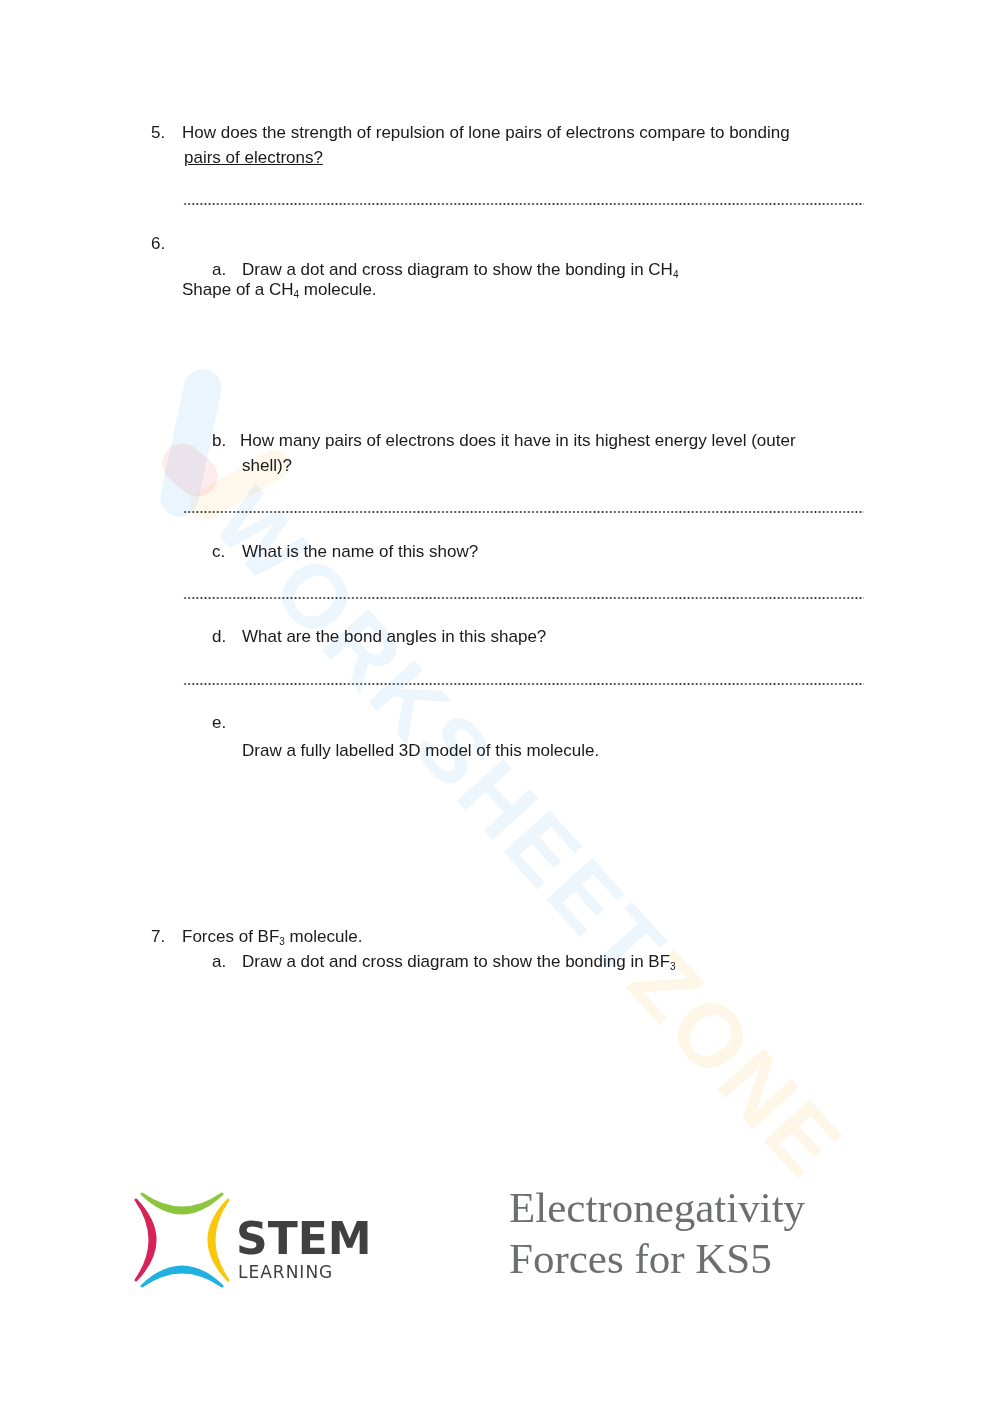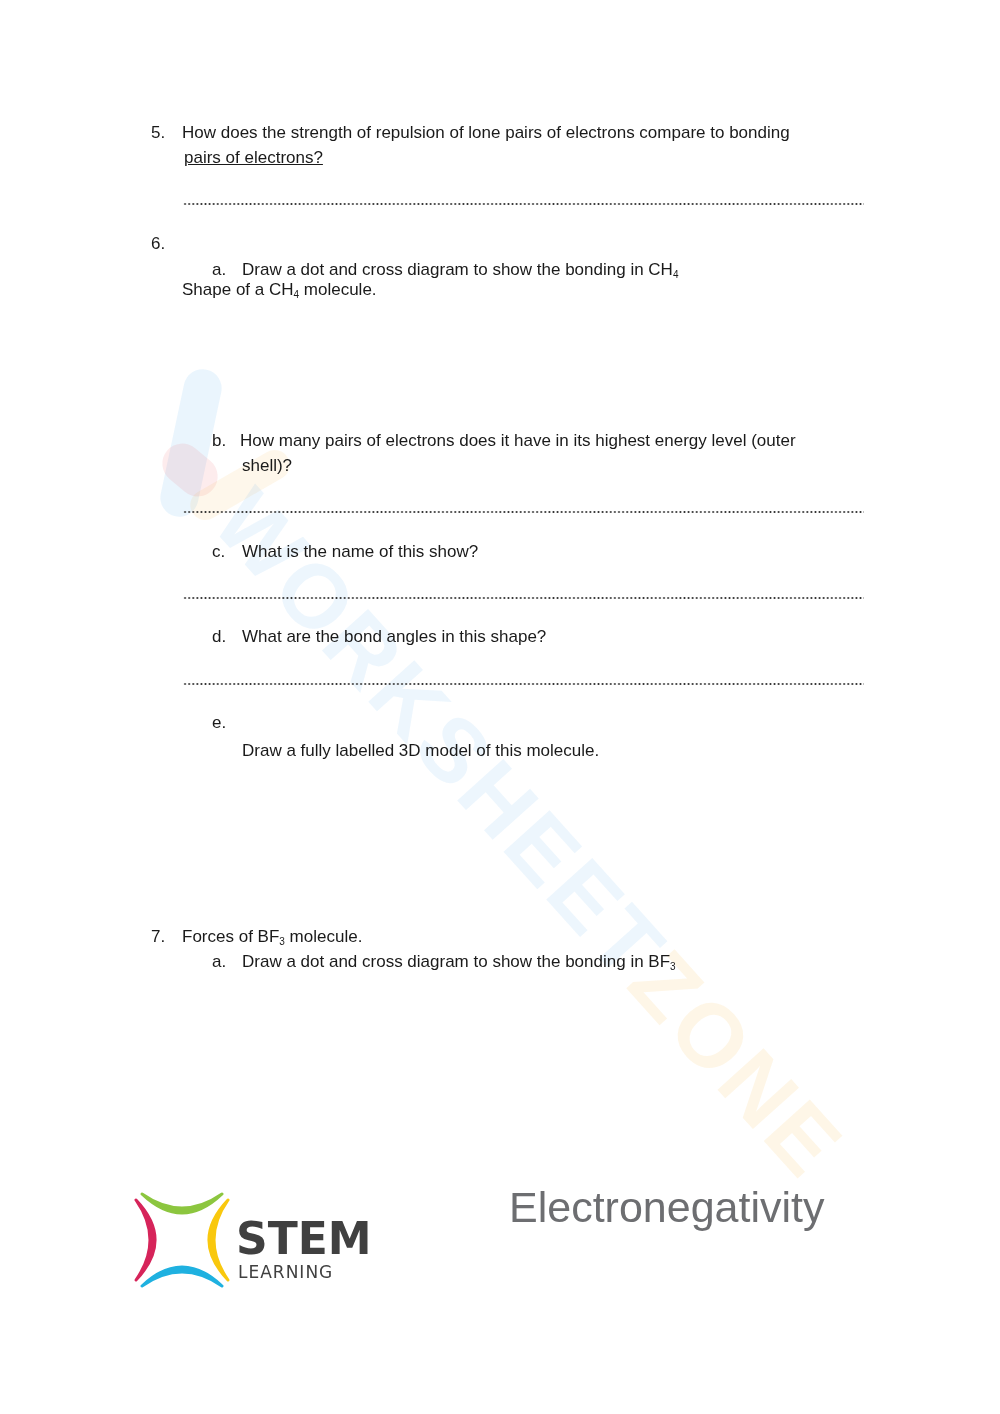--- a/index.html
+++ b/index.html
@@ -22,21 +22,21 @@
       position: absolute; left: 270px; top: 470px;
       transform-origin: 0 0; transform: rotate(48deg);
       font-family: "Liberation Sans", sans-serif; font-weight: bold;
       font-size: 90px; letter-spacing: 4px; color: rgba(80,170,240,0.10);
       white-space: nowrap; pointer-events: none;
     }
     .wm-text .zone { color: rgba(250,180,60,0.12); }
     .wm-bar { position: absolute; border-radius: 20px; pointer-events: none; }
     .footer-title {
       position: absolute; left: 509px; top: 1182px;
-      font-size: 43px; line-height: 51px; color: #6d6e71;
+      font-size: 43px; line-height: 51px; color: #6d6e71; font-family: Liberation Serif, serif;
     }
     .stem-word {
       position: absolute; left: 236px; top: 1217px;
       font-family: "DejaVu Sans", sans-serif; font-weight: bold;
       font-size: 44px; letter-spacing: 0px; color: #404040; line-height: 44px;
     }
     .learning-word {
       position: absolute; left: 238px; top: 1263px;
       font-family: "DejaVu Sans", sans-serif;
       font-size: 17px; letter-spacing: 1px; color: #404040; line-height: 18px;
@@ -99,13 +99,14 @@
     <path d="M2 8 Q40 48 2 88 Q30 48 2 8 Z" fill="#d6245a" stroke="#d6245a" stroke-width="3" stroke-linejoin="round"></path>
 
     <path d="M94 8 Q56 48 94 88 Q66 48 94 8 Z" fill="#f9c80e" stroke="#f9c80e" stroke-width="3" stroke-linejoin="round"></path>
   </svg>
 </div>
 <div class="stem-word">STEM</div>
 <div class="learning-word">LEARNING</div>
 
 <div class="footer-title">
   <div>Electronegativity</div>
+  <div>Forces for KS5</div>
 </div>
 
 </body></html>

